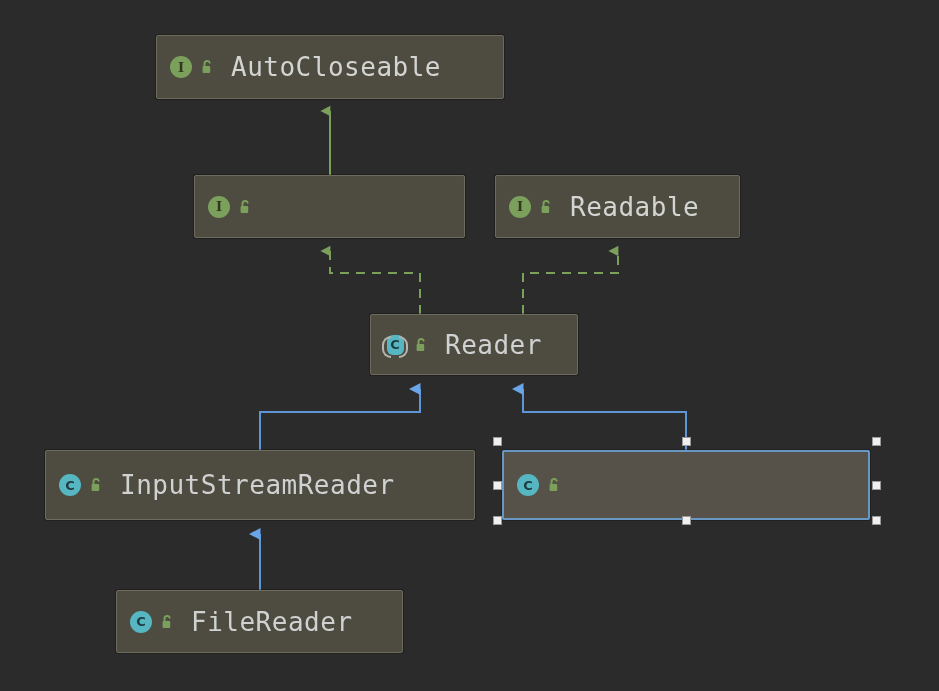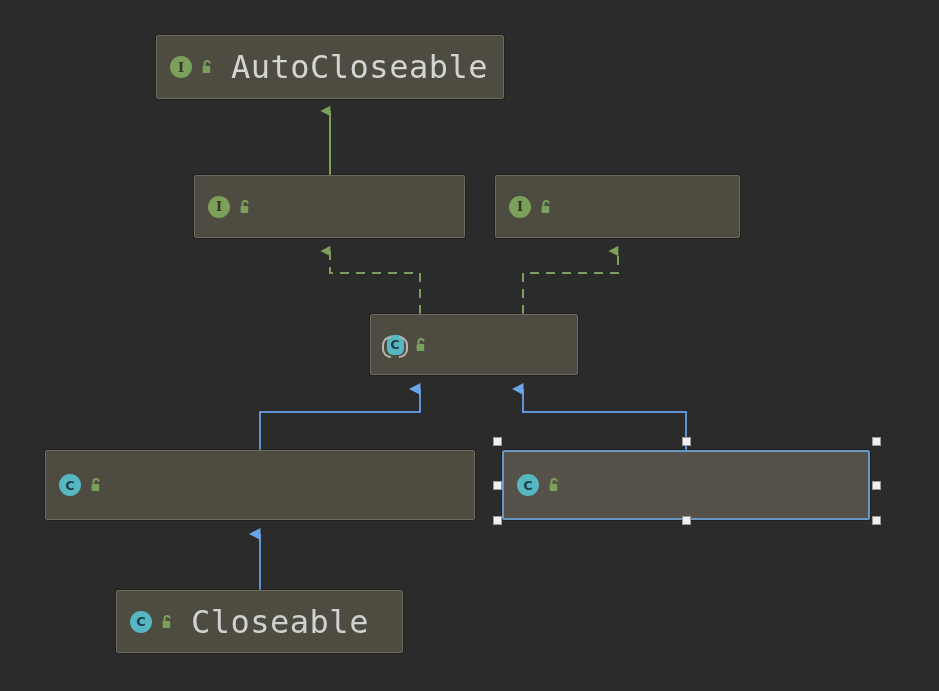--- a/index.html
+++ b/index.html
@@ -113,21 +113,21 @@
     height: 22px;
     margin-left: 4px;
     flex: 0 0 auto;
     display: flex;
     align-items: center;
     justify-content: center;
   }
   .node-label {
     margin-left: 14px;
     color: #cfd2d1;
-    font-size: 32px;
+    font-size: 26px;
     letter-spacing: 0.5px;
     white-space: nowrap;
   }
   .node.iface .node-label { color: #d3d5d2; }
   .handle {
     position: absolute;
     width: 9px;
     height: 9px;
     background: #f0f0f0;
     border: 1px solid #9a9a9a;
@@ -214,54 +214,57 @@
             <span class="glyph">I</span>
           </span>
       </span>
       <span class="icon-lock">
         <svg width="14" height="16" viewBox="0 0 14 16">
           <path d="M4.5 7 V4.6 a2.7 2.7 0 0 1 5.2 -0.9" stroke="#7ba05b" stroke-width="1.9" fill="none" stroke-linecap="round"></path>
           <rect x="2.6" y="7" width="7.6" height="7" rx="1" fill="#7ba05b"></rect>
         </svg>
       </span>
     </span>
+    <span class="node-label">Readable</span>
   </div>
 
   <div class="node" style="left:370px; top:314px; width:208px; height:61px;">
     <span class="node-icons">
       <span class="icon-class abstract">
         <span class="arc-l"></span>
         <span class="disc">
             <span class="glyph">C</span>
           </span>
         <span class="arc-r"></span>
       </span>
       <span class="icon-lock">
         <svg width="14" height="16" viewBox="0 0 14 16">
           <path d="M4.5 7 V4.6 a2.7 2.7 0 0 1 5.2 -0.9" stroke="#7ba05b" stroke-width="1.9" fill="none" stroke-linecap="round"></path>
           <rect x="2.6" y="7" width="7.6" height="7" rx="1" fill="#7ba05b"></rect>
         </svg>
       </span>
     </span>
+    <span class="node-label">Reader</span>
   </div>
 
   <div class="node" style="left:45px; top:450px; width:430px; height:70px;">
     <span class="node-icons">
       <span class="icon-class">
         <span class="disc">
             <span class="glyph">C</span>
           </span>
       </span>
       <span class="icon-lock">
         <svg width="14" height="16" viewBox="0 0 14 16">
           <path d="M4.5 7 V4.6 a2.7 2.7 0 0 1 5.2 -0.9" stroke="#7ba05b" stroke-width="1.9" fill="none" stroke-linecap="round"></path>
           <rect x="2.6" y="7" width="7.6" height="7" rx="1" fill="#7ba05b"></rect>
         </svg>
       </span>
     </span>
+    <span class="node-label">InputStreamReader</span>
   </div>
 
   <div class="node selected" style="left:502px; top:450px; width:368px; height:70px;">
     <span class="node-icons">
       <span class="icon-class">
         <span class="disc">
             <span class="glyph">C</span>
           </span>
       </span>
       <span class="icon-lock">
@@ -280,21 +283,21 @@
             <span class="glyph">C</span>
           </span>
       </span>
       <span class="icon-lock">
         <svg width="14" height="16" viewBox="0 0 14 16">
           <path d="M4.5 7 V4.6 a2.7 2.7 0 0 1 5.2 -0.9" stroke="#7ba05b" stroke-width="1.9" fill="none" stroke-linecap="round"></path>
           <rect x="2.6" y="7" width="7.6" height="7" rx="1" fill="#7ba05b"></rect>
         </svg>
       </span>
     </span>
-    <span class="node-label">Closeable</span>
+    <span class="node-label">FileReader</span>
   </div>
 
   <div class="handle" style="left:493px; top:437px;"></div>
   <div class="handle" style="left:682px; top:437px;"></div>
   <div class="handle" style="left:872px; top:437px;"></div>
   <div class="handle" style="left:493px; top:481px;"></div>
   <div class="handle" style="left:872px; top:481px;"></div>
   <div class="handle" style="left:493px; top:516px;"></div>
   <div class="handle" style="left:682px; top:516px;"></div>
   <div class="handle" style="left:872px; top:516px;"></div>

